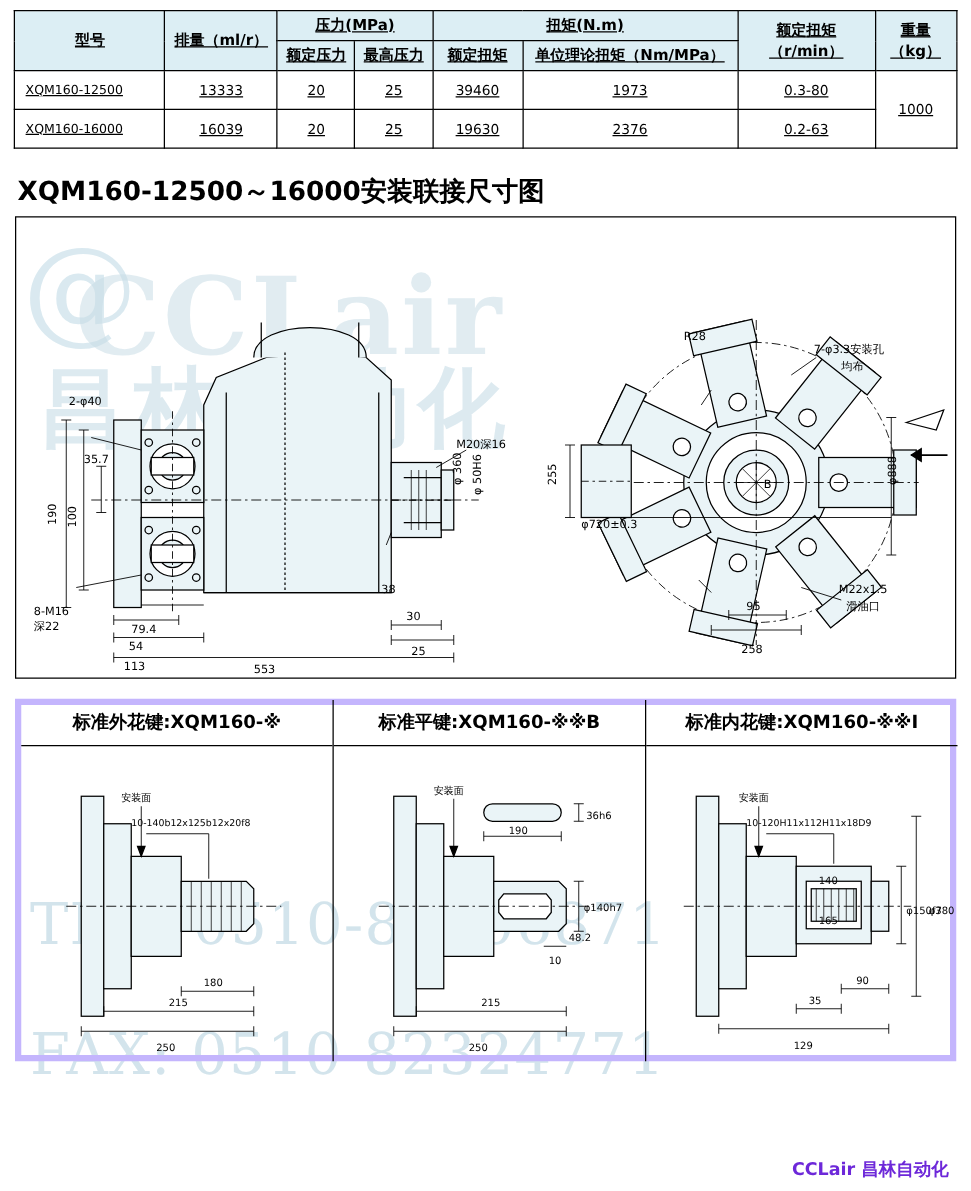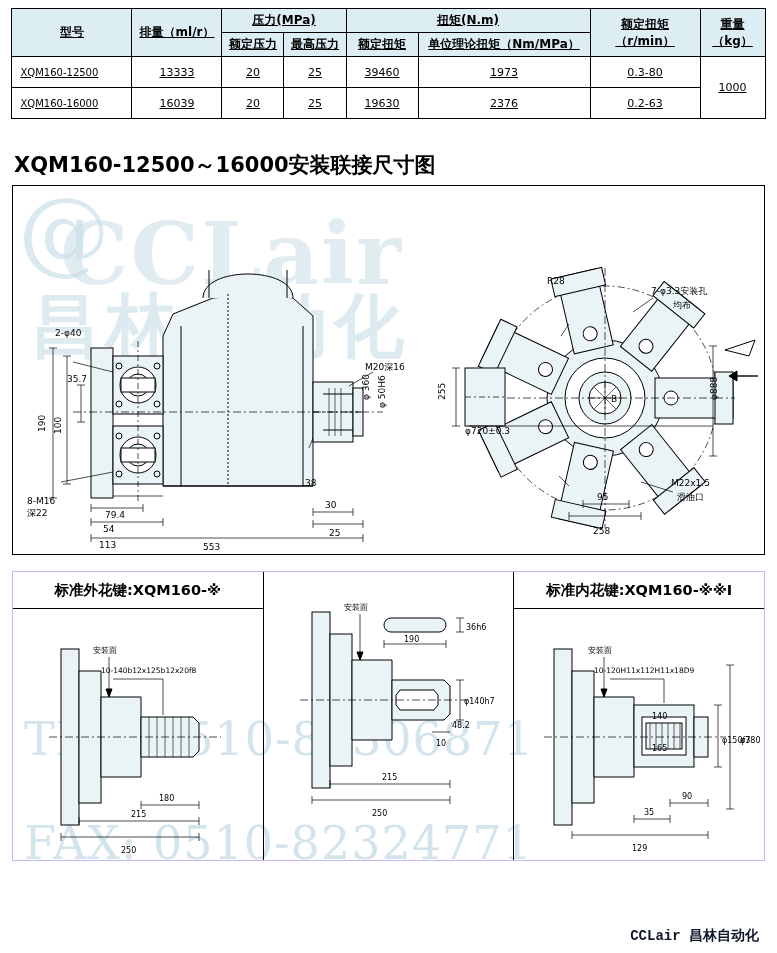--- a/index.html
+++ b/index.html
@@ -39,21 +39,21 @@
   .spec-table td.model{
     text-align:left;
     padding-left:8px;
     font-size:10px;
   }
   
   .dim-title{
     font-size:21px;
     font-weight:bold;
     color:#000;
-    margin:32px 0 0 14px;
+    margin:20px 0 0 14px;
     letter-spacing:0px;
     font-family:"DejaVu Sans","Liberation Sans",sans-serif;
   }
   
   .wm-cclair{
     position:absolute;
     left:60px;top:175px;
     font-size:86px;
     font-weight:bold;
     color:#c9dde6;
@@ -102,23 +102,24 @@
     border:1px solid #000;
     background:transparent;
     box-sizing:border-box;
   }
   
   .variants{
     position:relative;
     width:753px;
     margin:16px auto 0 auto;
     display:flex;
-    border:1px solid #c4b5fd;
+    border:5px solid #c4b5fd;
     box-sizing:border-box;
     height:290px;
+    align-items:center;
   }
   .variant{
     flex:1 1 0;
     border-right:1px solid #000;
     box-sizing:border-box;
     position:relative;
   }
   .variant:last-child{border-right:none;}
   .variant-head{
     height:36px;
@@ -132,22 +133,21 @@
   .variant-body{
     position:relative;
     height:252px;
   }
   svg{display:block;}
   .footer{
     position:absolute;
     right:18px;bottom:8px;
     font-size:14px;
     font-weight:bold;
-    color:#0f172a;
-    font-family:Liberation Mono, monospace;
+    color:#6d28d9;
   }
   .lbl{font-size:9px;fill:#000;font-family:"DejaVu Sans","Liberation Sans",sans-serif;}
   .lbl8{font-size:8px;fill:#000;font-family:"DejaVu Sans","Liberation Sans",sans-serif;}
   .lbl7{font-size:7.5px;fill:#000;font-family:"DejaVu Sans","Liberation Sans",sans-serif;}
 </style>
 </head>
 <body>
 
 <table class="spec-table">
   <colgroup>
@@ -432,20 +432,21 @@
         <text class="lbl8" x="80" y="44">安装面</text>
         <text class="lbl7" x="88" y="64">10-140b12x125b12x20f8</text>
         <text class="lbl8" x="146" y="192">180</text>
         <text class="lbl8" x="118" y="208">215</text>
         <text class="lbl8" x="108" y="244">250</text>
       </svg>
     </div>
   </div>
 
   <div class="variant">
+    <div class="variant-head">标准平键:XQM160-※※B</div>
     <div class="variant-body">
       <svg width="249" height="250" viewBox="0 0 249 250">
         <g stroke="#000" fill="none" stroke-width="1">
           <rect x="48" y="40" width="18" height="176" fill="#eaf4f7"></rect>
           <rect x="66" y="62" width="22" height="132" fill="#eaf4f7"></rect>
           <path d="M88 88 L128 88 L128 168 L88 168 Z" fill="#eaf4f7"></path>
           <path d="M128 108 L180 108 L186 114 L186 142 L180 148 L128 148 Z" fill="#eaf4f7"></path>
 
           <path d="M136 118 L170 118 L174 123 L174 133 L170 138 L136 138 L132 133 L132 123 Z" fill="#fff"></path>
 

